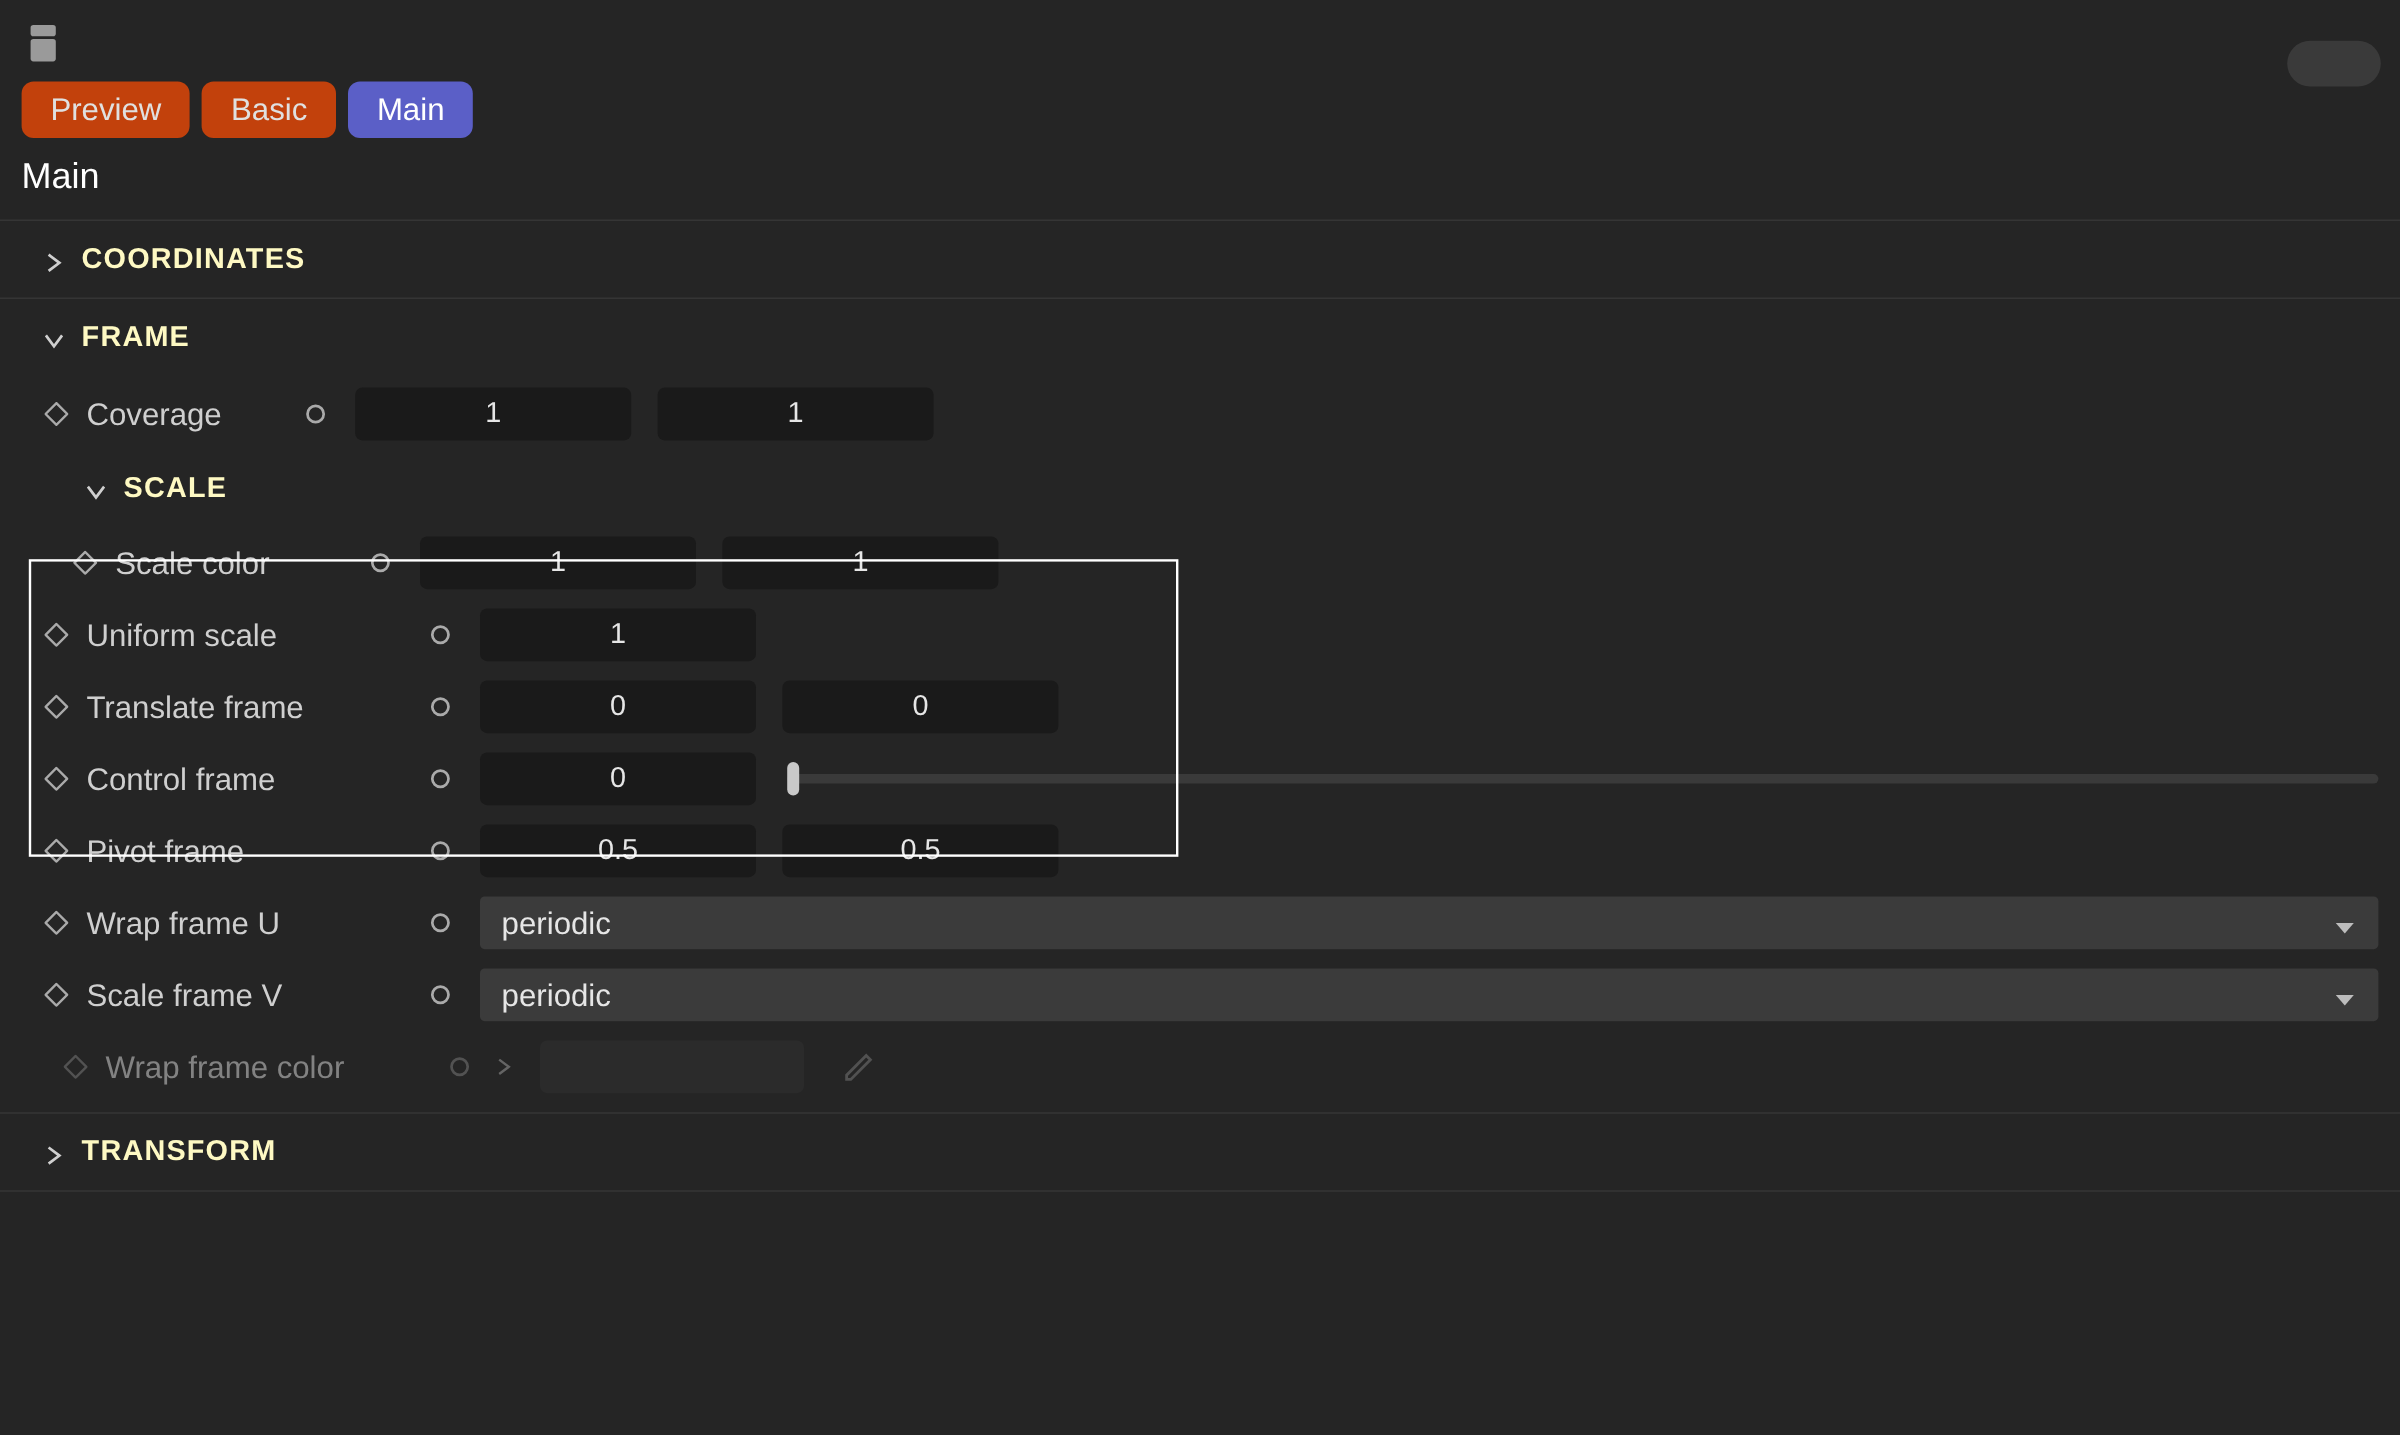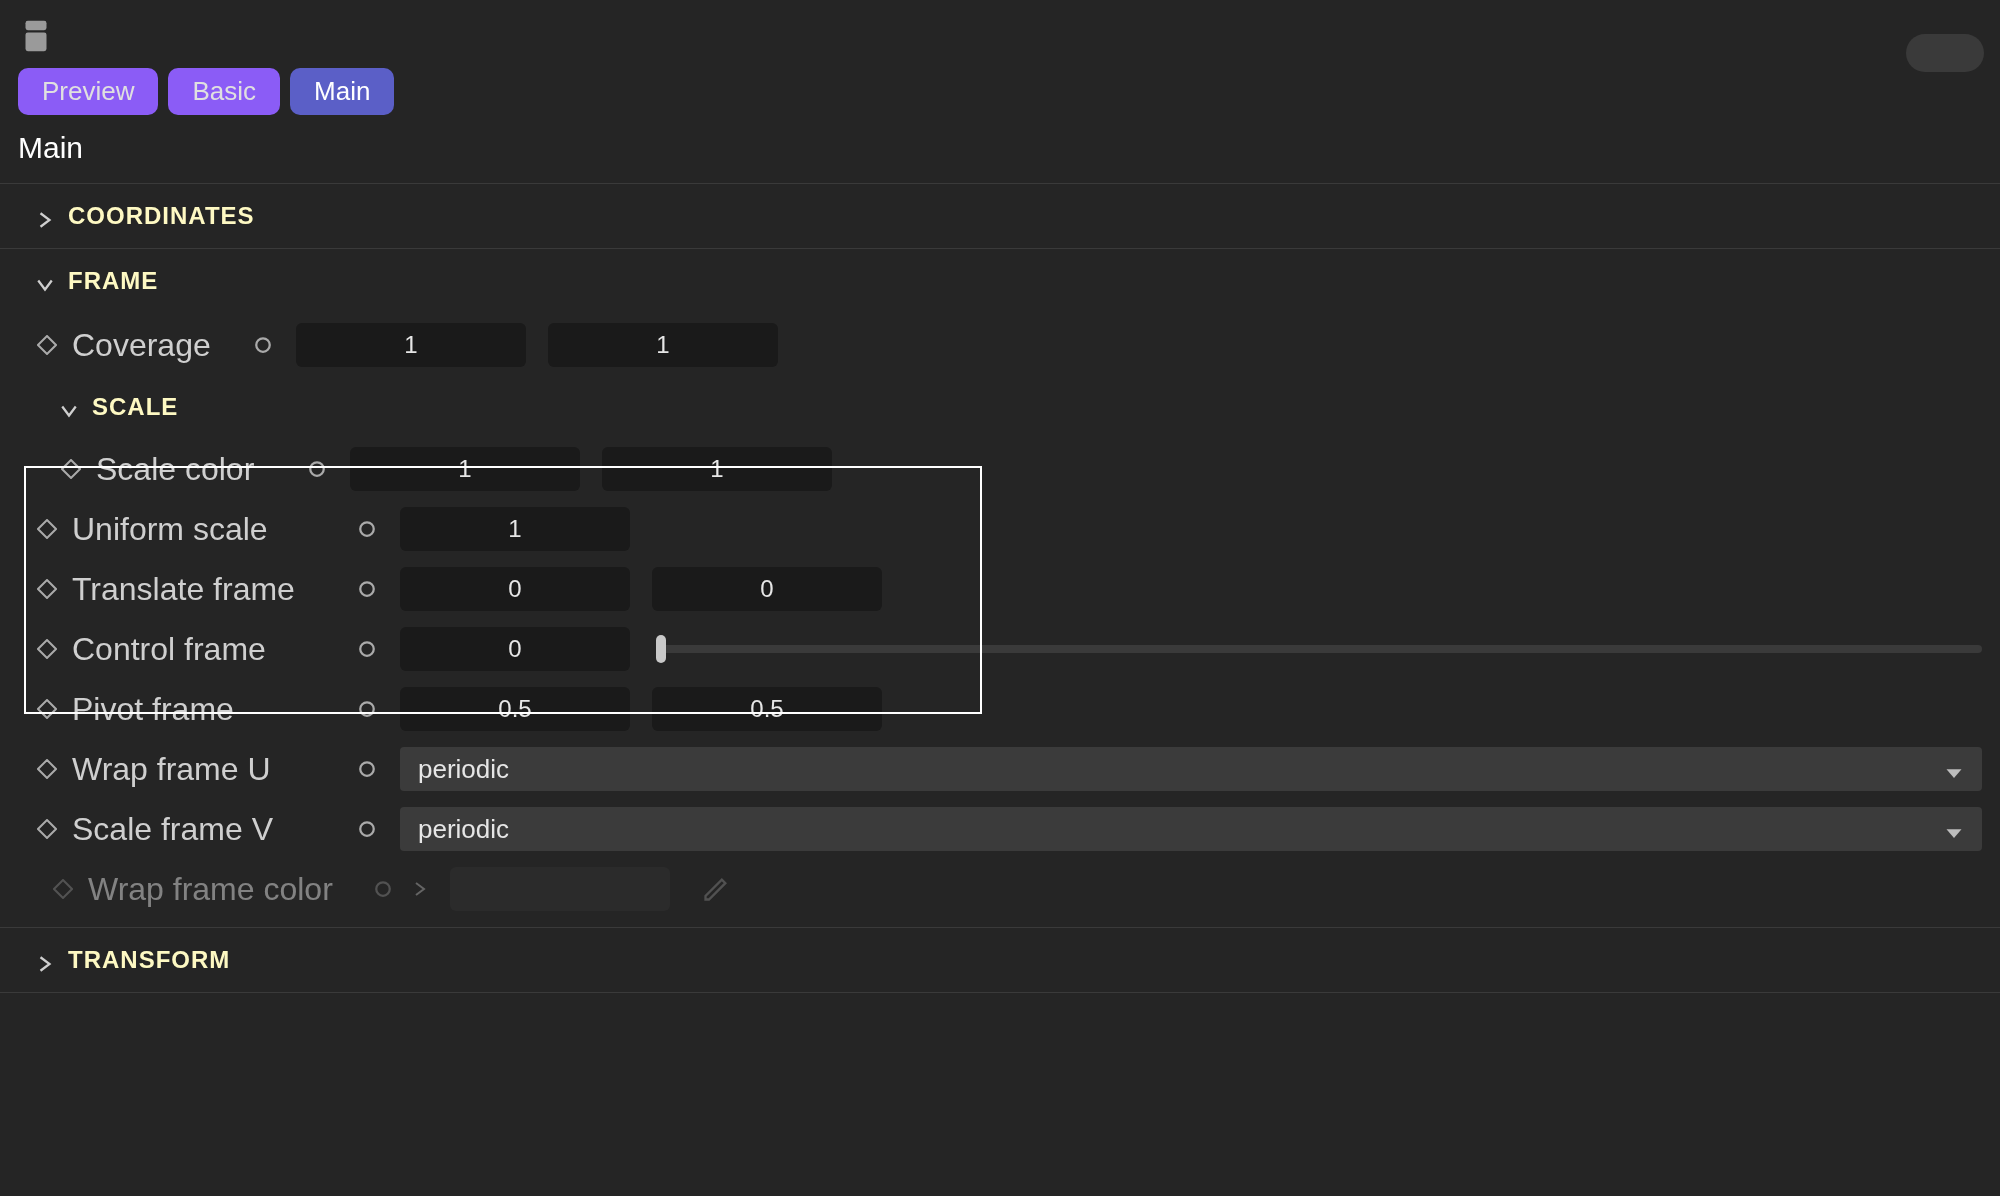--- a/index.html
+++ b/index.html
@@ -33,21 +33,21 @@
     color: #b8b8b8;
     letter-spacing: .5px;
   }
   
   .tabs {
     display: flex;
     gap: 10px;
     padding: 0 18px 12px 18px;
   }
   .tab {
-    background: #8b5cf6;
+    background: #c2410c;
     color: #e0e0e0;
     padding: 8px 24px;
     border-radius: 10px;
     font-size: 26px;
     cursor: pointer;
   }
   .tab.active {
     background: #5b5fc7;
     color: #ffffff;
   }
@@ -66,40 +66,40 @@
     padding: 18px 18px 18px 36px;
     font-weight: 700;
     font-size: 24px;
     letter-spacing: 1px;
     color: #fef9c3;
     cursor: pointer;
   }
   .group-head .chev { width: 18px; height: 18px; display: inline-block; }
   .group-head .chev svg { width: 100%; height: 100%; }
   
-  .group-head.sub { padding-left: 60px; }
+  .group-head.sub { padding-left: 60px; margin-left: 11px; }
   
   .rows { padding: 2px 0 8px 0; }
   .row {
     display: flex;
     align-items: center;
     padding: 8px 18px 8px 36px;
     gap: 14px;
     min-height: 54px;
   }
   .row.indent2 { padding-left: 60px; }
   .diamond {
     width: 22px; height: 22px;
     display: inline-flex; align-items: center; justify-content: center;
     flex-shrink: 0;
     cursor: pointer;
   }
   .diamond svg { width: 20px; height: 20px; }
   .row-label {
-    font-size: 32px;
+    font-size: 26px;
     color: #cfcfcf;
     min-width: 220px;
   }
   .row.indent2 .row-label { min-width: 196px; }
   .circle {
     width: 22px; height: 22px;
     display: inline-flex; align-items: center; justify-content: center;
     flex-shrink: 0;
     cursor: pointer;
     margin-left: 6px;

